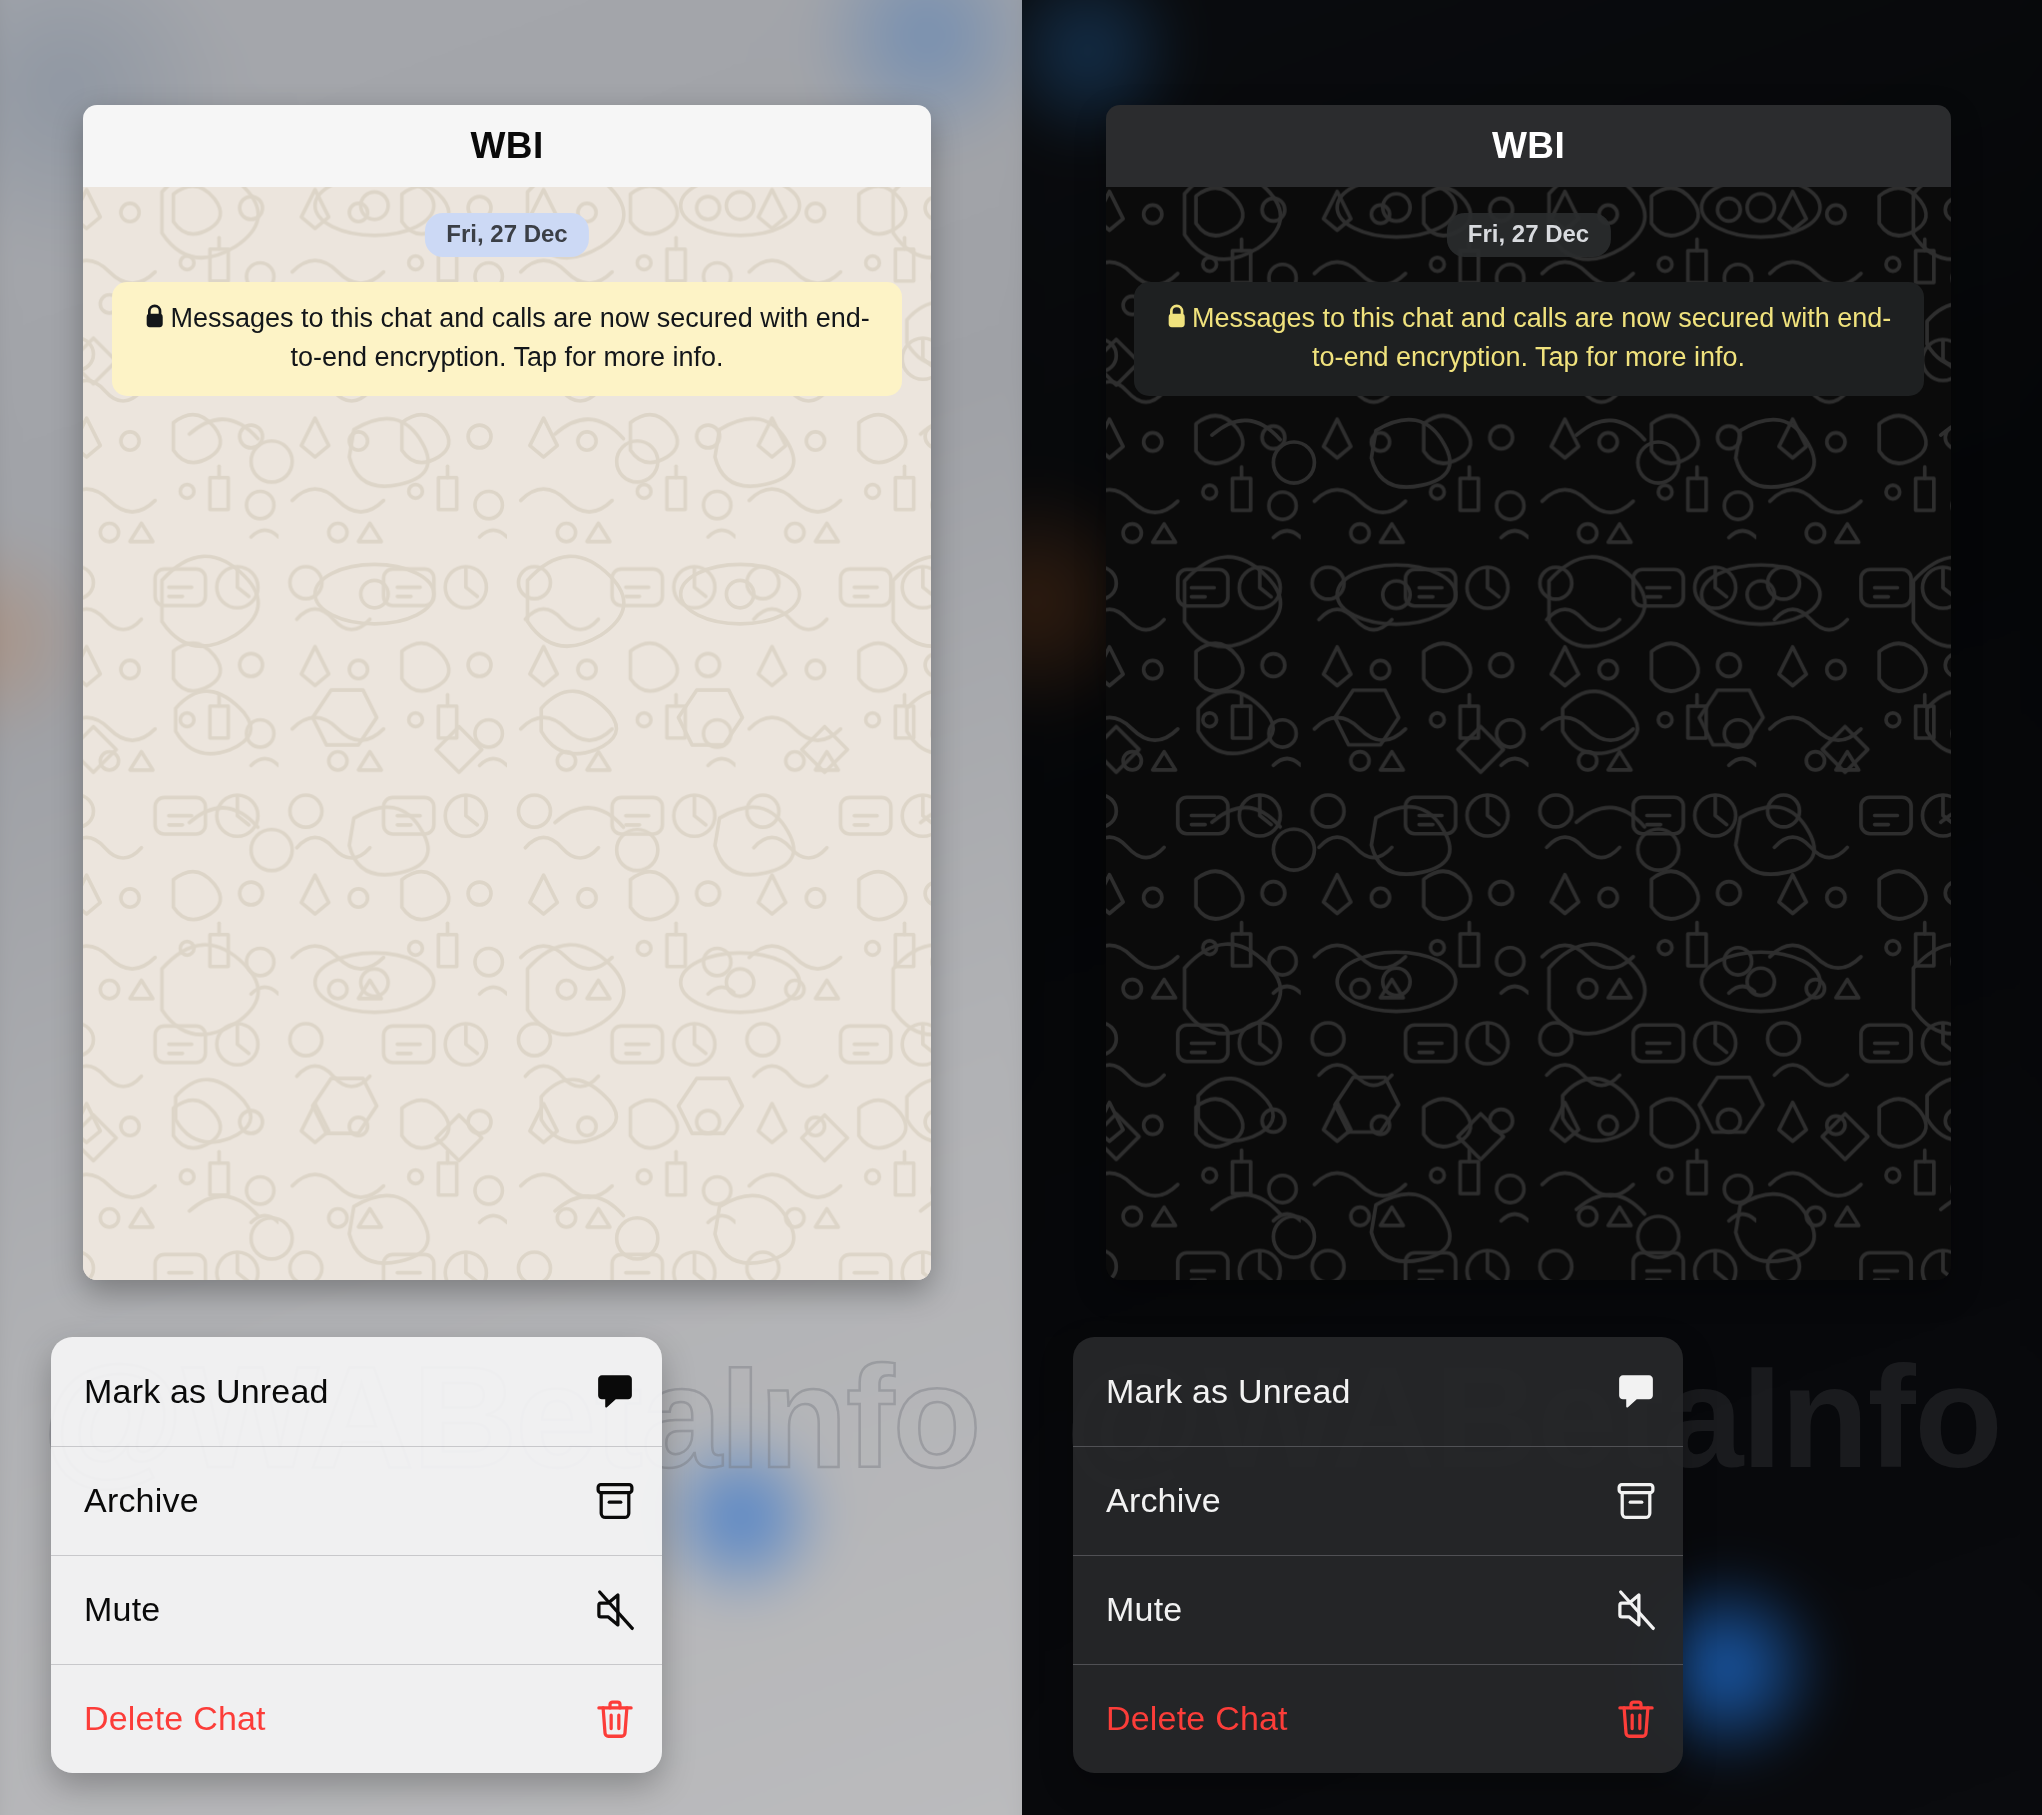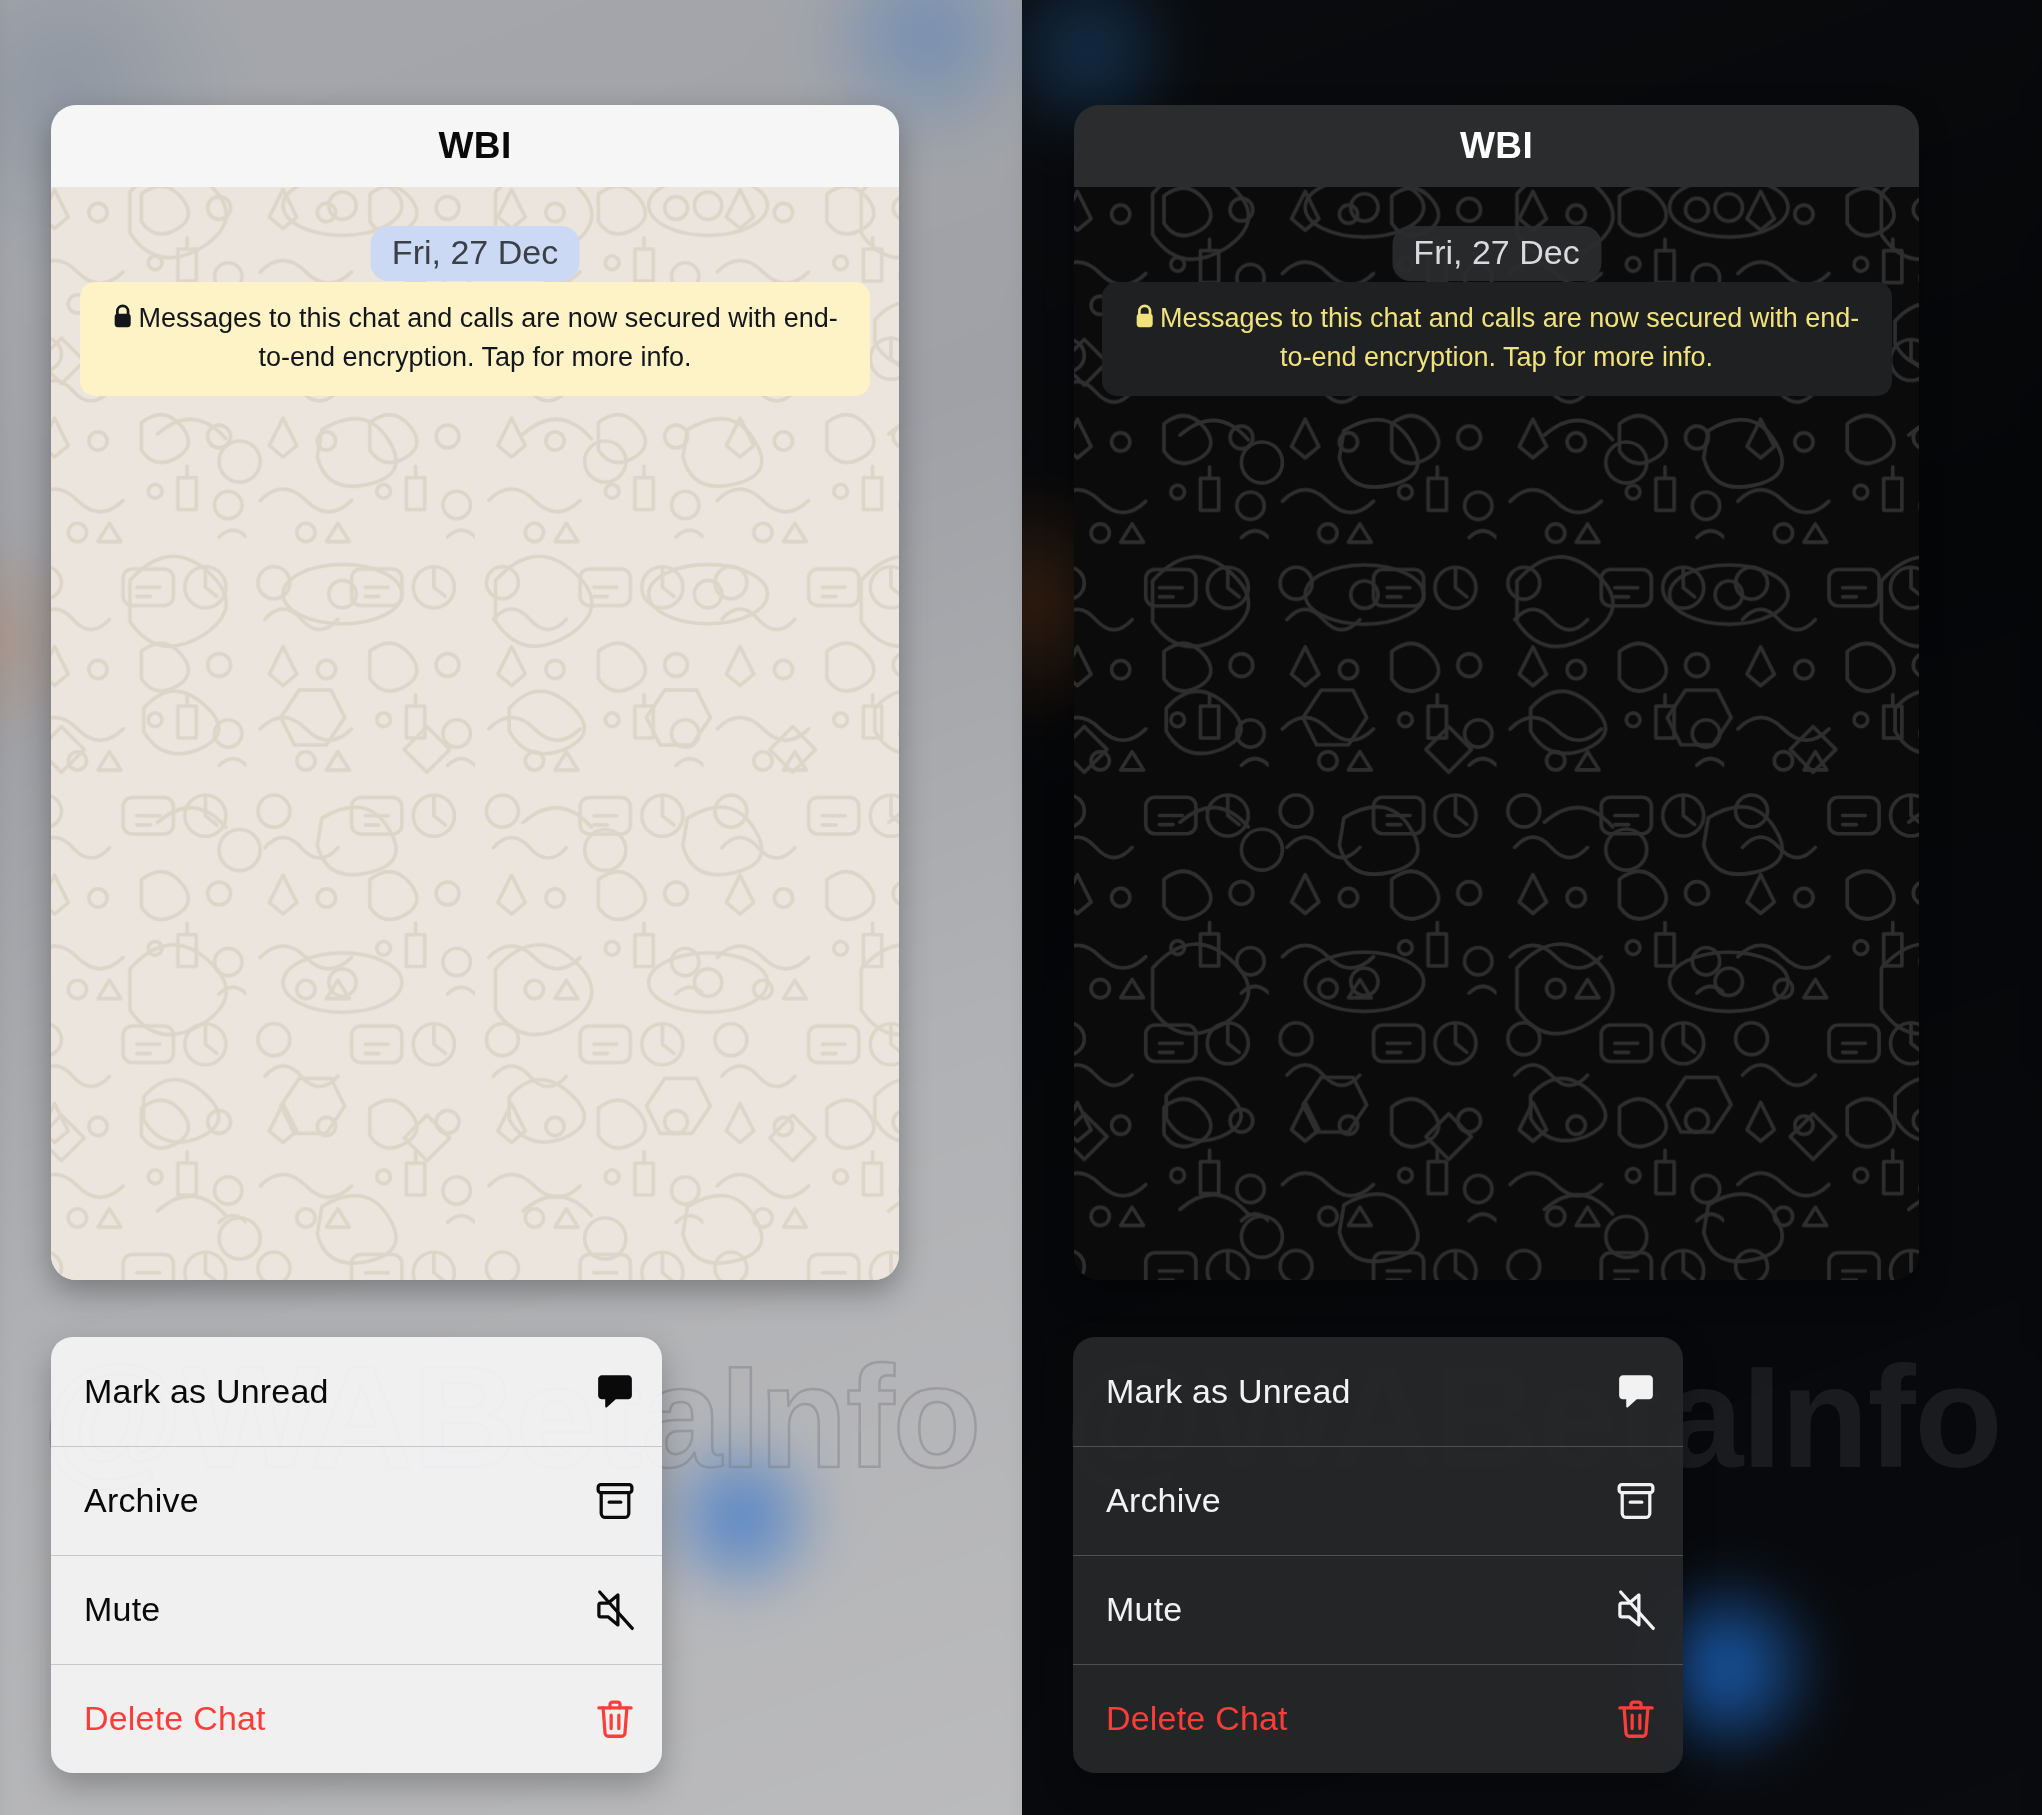--- a/index.html
+++ b/index.html
@@ -52,24 +52,25 @@
   }
   .watermark-light {
     color: transparent;
     -webkit-text-stroke: 2.5px rgba(120,122,128,.42);
   }
   .watermark-dark { color: rgba(255,255,255,.075); }
 
   
   .chat-card {
     position: absolute;
-    border-radius: 25px;
+    border-radius: 14px;
     overflow: hidden;
     z-index: 20;
     box-shadow: 0 11.5px 31px rgba(0,0,0,.30);
+    margin-left: 32px;
   }
   .chat-card-light { left: 51px;  top: 105px; width: 848px; height: 1175px; }
   .chat-card-dark  { left: 52px;  top: 105px; width: 845px; height: 1175px; }
 
   .chat-header {
     height: 82px;
     display: flex; align-items: center; justify-content: center;
     position: relative; z-index: 3;
   }
   .chat-header-light { background: #f6f6f6; }
@@ -83,25 +84,25 @@
   .chat-body-dark  { background: #0b0b0b; }
 
   
   .doodles { position: absolute; inset: -33px; opacity: 1; }
   .doodles svg { width: 100%; height: 100%; display: block; }
 
   
   .date-pill {
     position: absolute; z-index: 4;
     left: 50%; transform: translateX(-50%);
-    top: 39px;
+    top: 26px;
     padding: 7.4px 21.4px 9px;
     border-radius: 18px;
-    font-size: 34px;
-    font-weight: normal;
+    font-size: 24px;
+    font-weight: bold;
     white-space: nowrap;
   }
   .date-pill-light { background: #ccd9f5; color: #3b3f46; }
   .date-pill-dark  { background: rgba(42,44,46,.92); color: #d8dade; }
 
   
   .enc-bubble {
     position: absolute; z-index: 4;
     left: 50%; transform: translateX(-50%);
     top: 95px;

